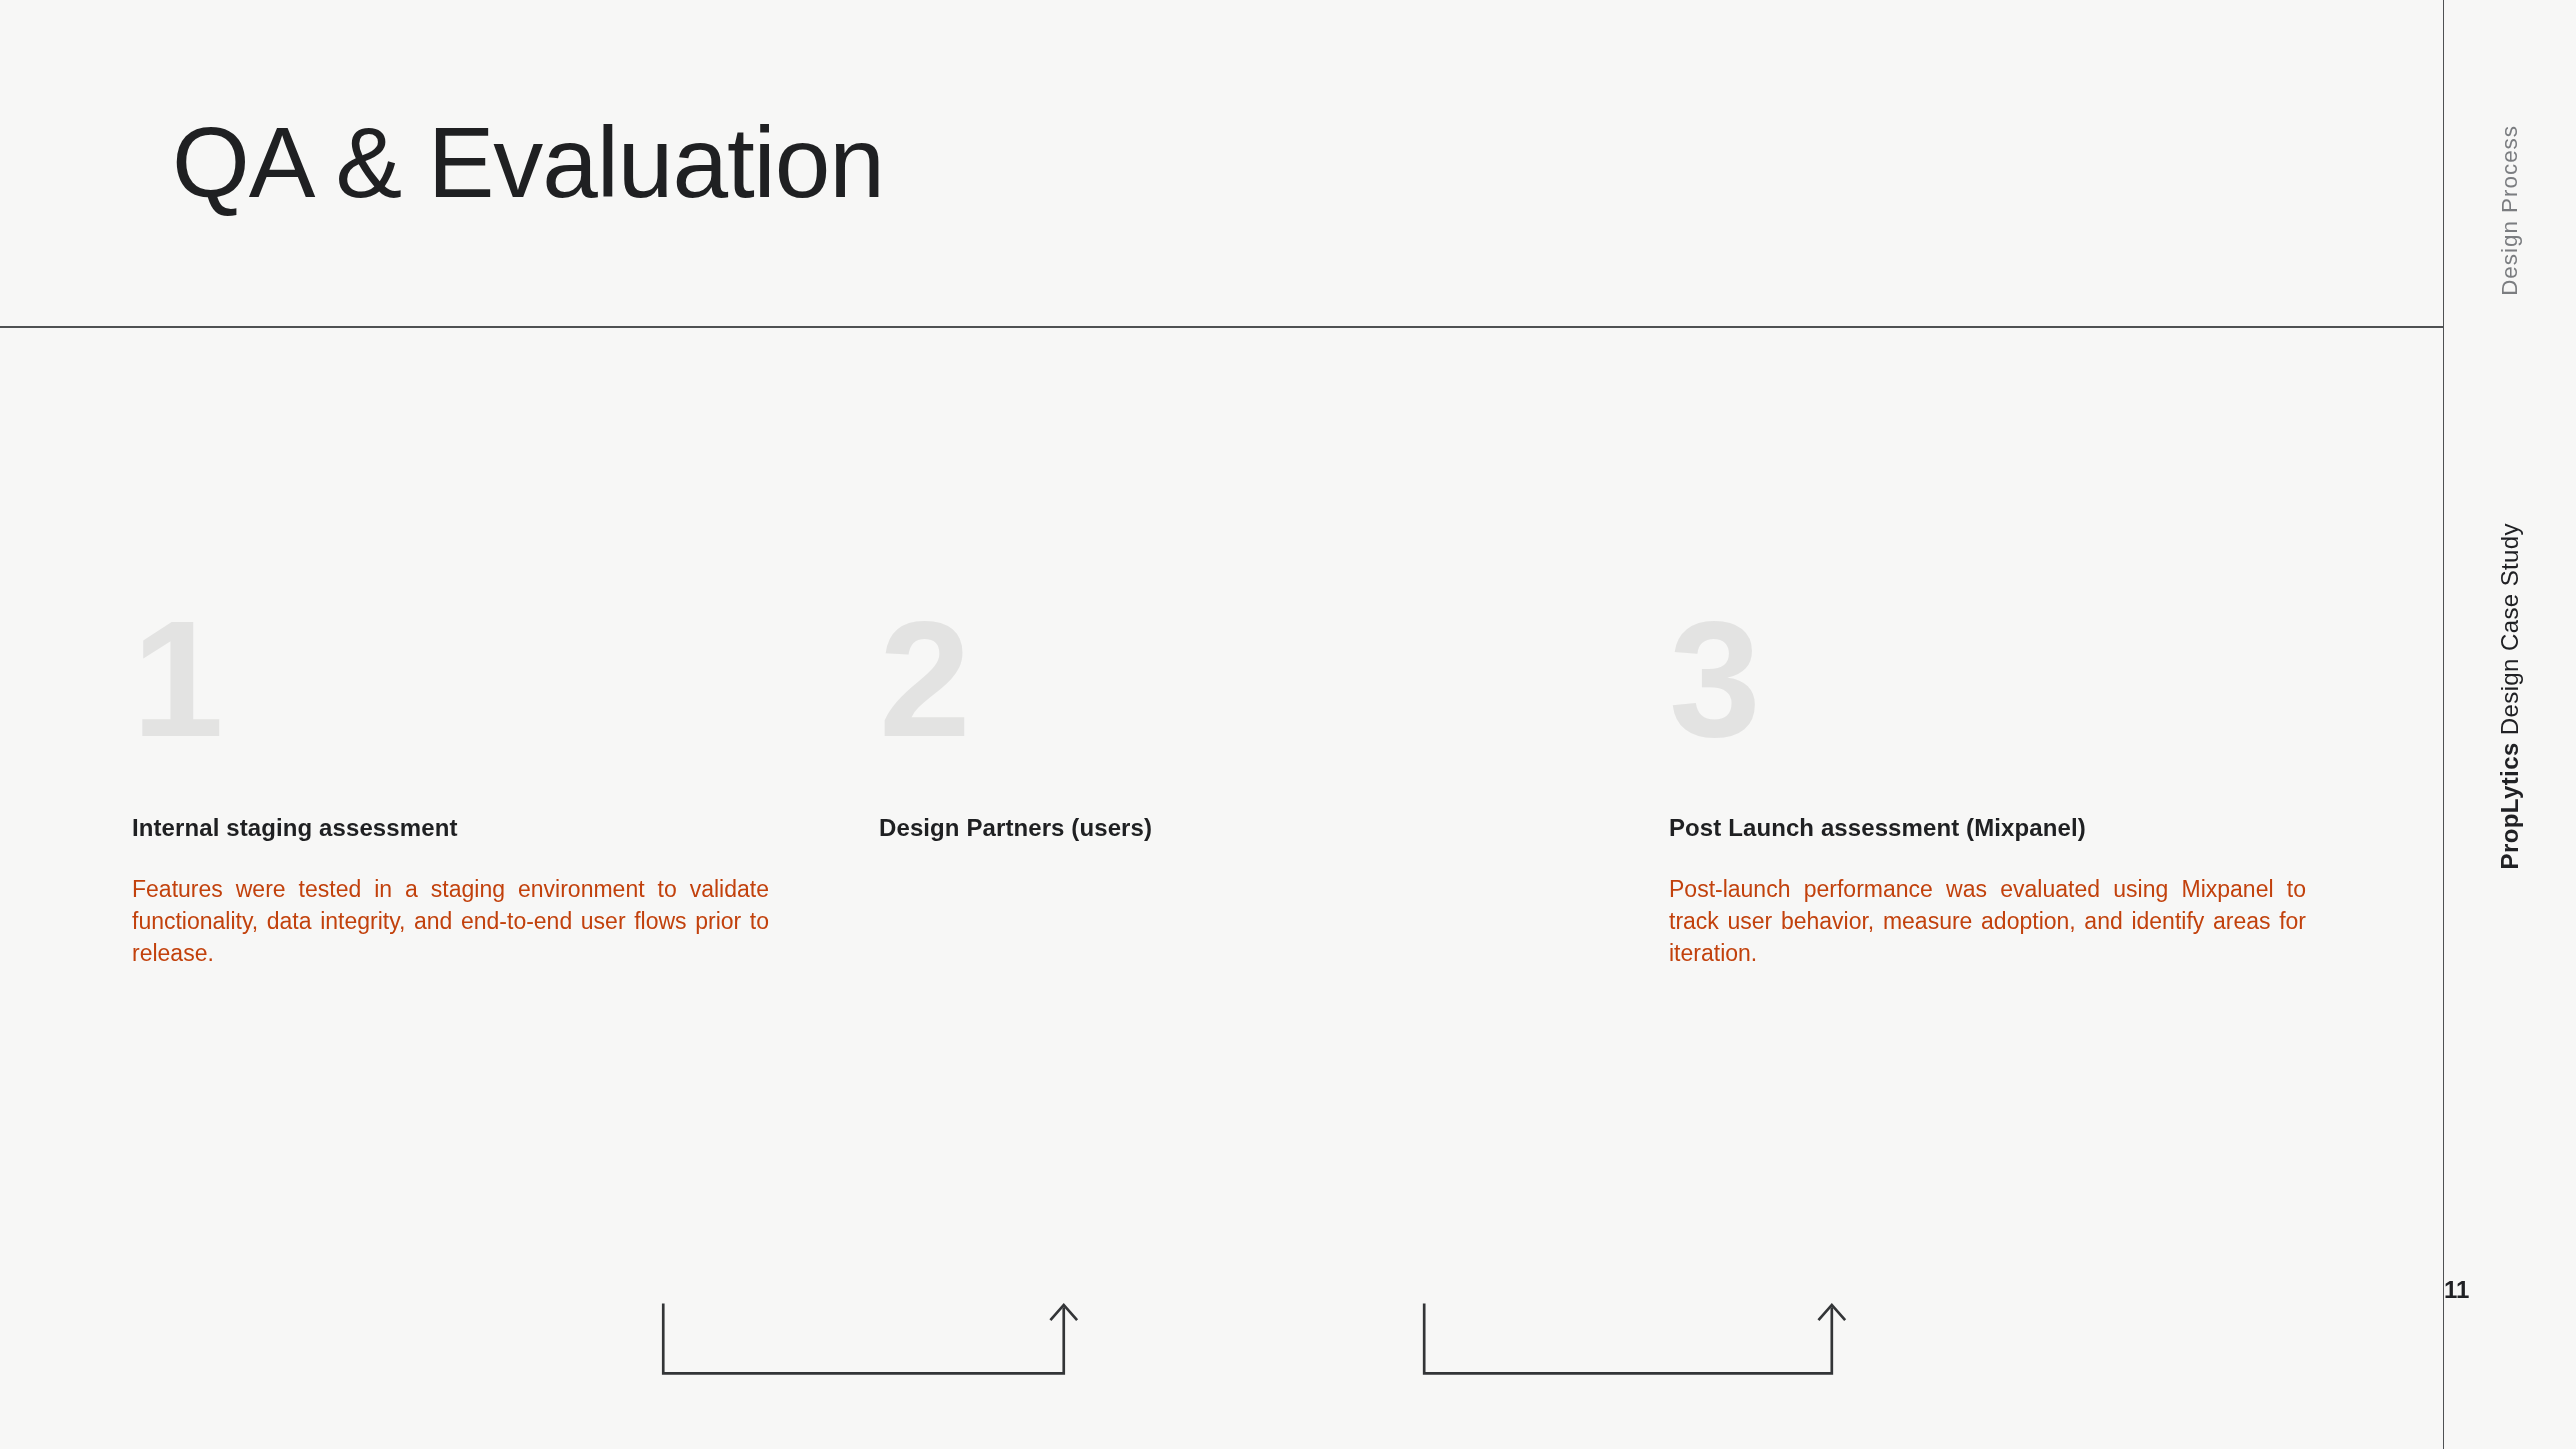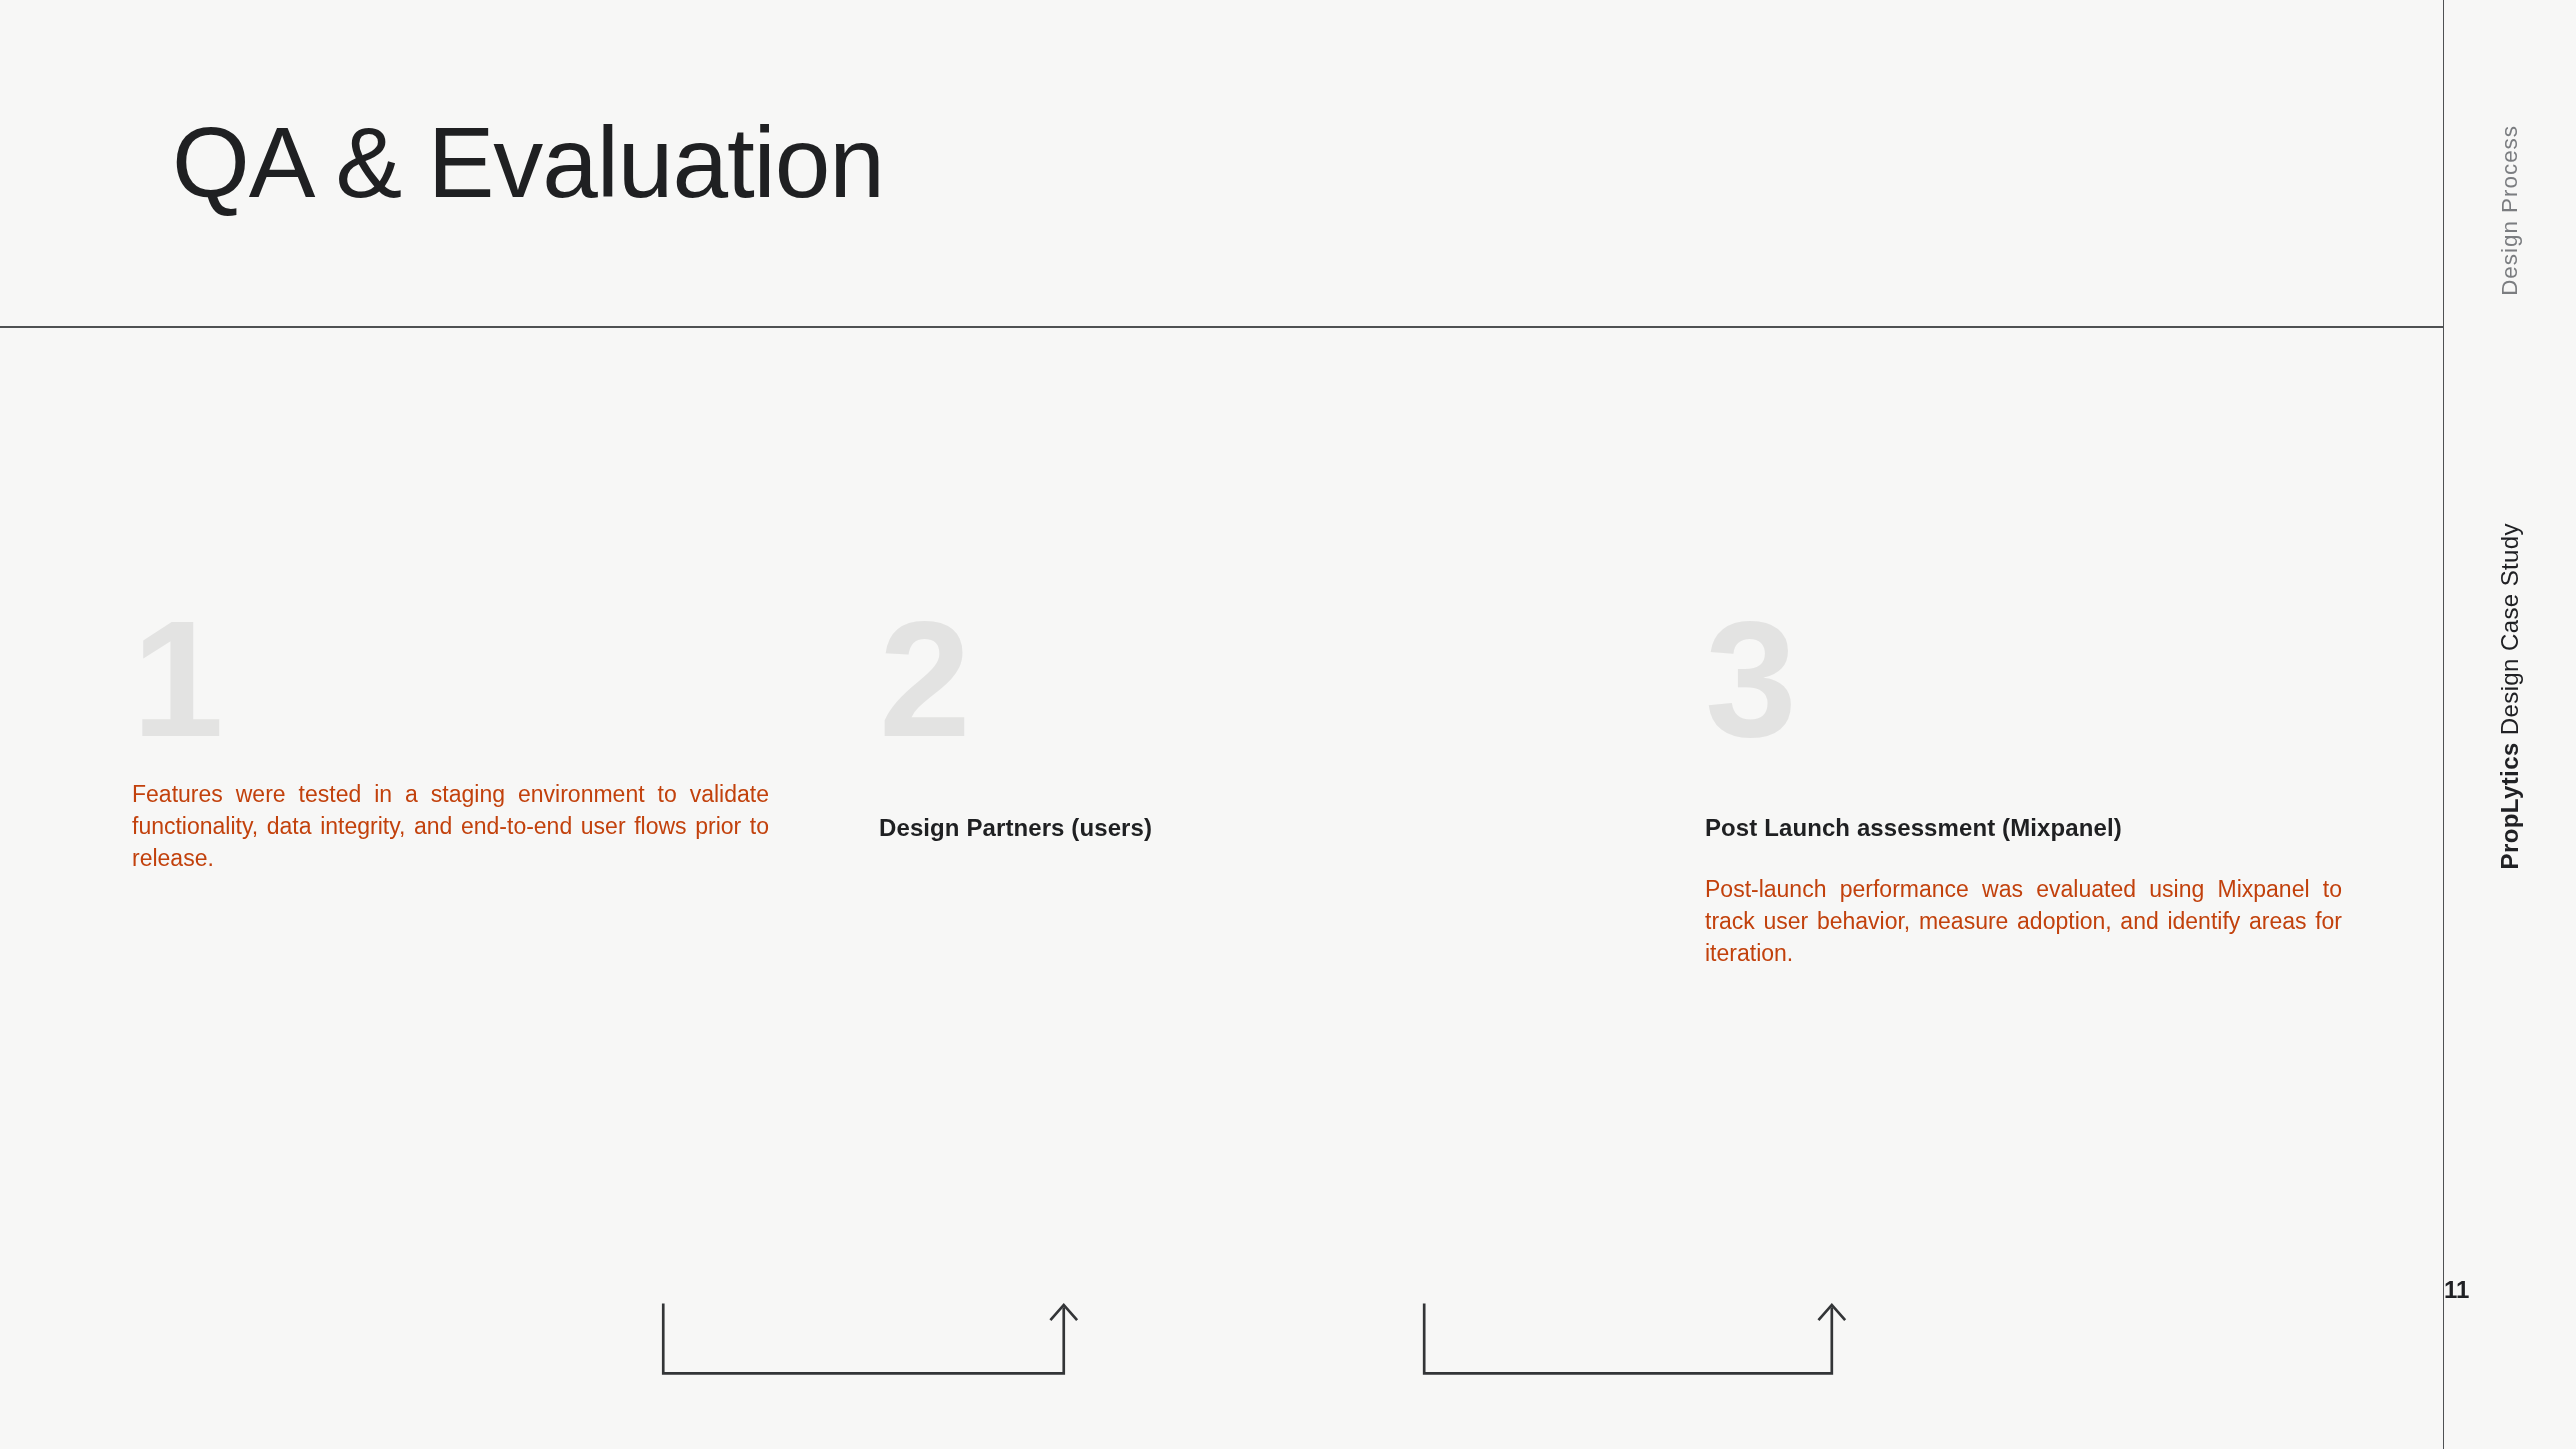--- a/index.html
+++ b/index.html
@@ -105,21 +105,21 @@
     width: 2443px;
     height: 1123px;
   }
   .step {
     position: absolute;
     top: 286px;
     width: 637px;
   }
   .step-1 { left: 132px; }
   .step-2 { left: 879px; }
-  .step-3 { left: 1669px; margin-left: 36px; }
+  .step-3 { left: 1669px; }
 
   .step-numeral {
     font-size: 165px;
     font-weight: 700;
     line-height: 0.82;
     color: #e3e3e2;
     letter-spacing: -1.8px;
     height: 136px;
   }
   .step-heading {
@@ -157,20 +157,21 @@
 
   <div id="header">
     <div id="slide-title">QA &amp; Evaluation</div>
   </div>
   <div id="header-divider"></div>
 
   <div id="steps">
 
     <div class="step step-1">
       <div class="step-numeral">1</div>
+      <div class="step-heading">Internal staging assessment</div>
       <div class="step-body">Features were tested in a staging environment to validate functionality, data integrity, and end-to-end user flows prior to release.</div>
     </div>
 
     <div class="step step-2">
       <div class="step-numeral">2</div>
       <div class="step-heading">Design Partners (users)</div>
     </div>
 
     <div class="step step-3">
       <div class="step-numeral">3</div>

